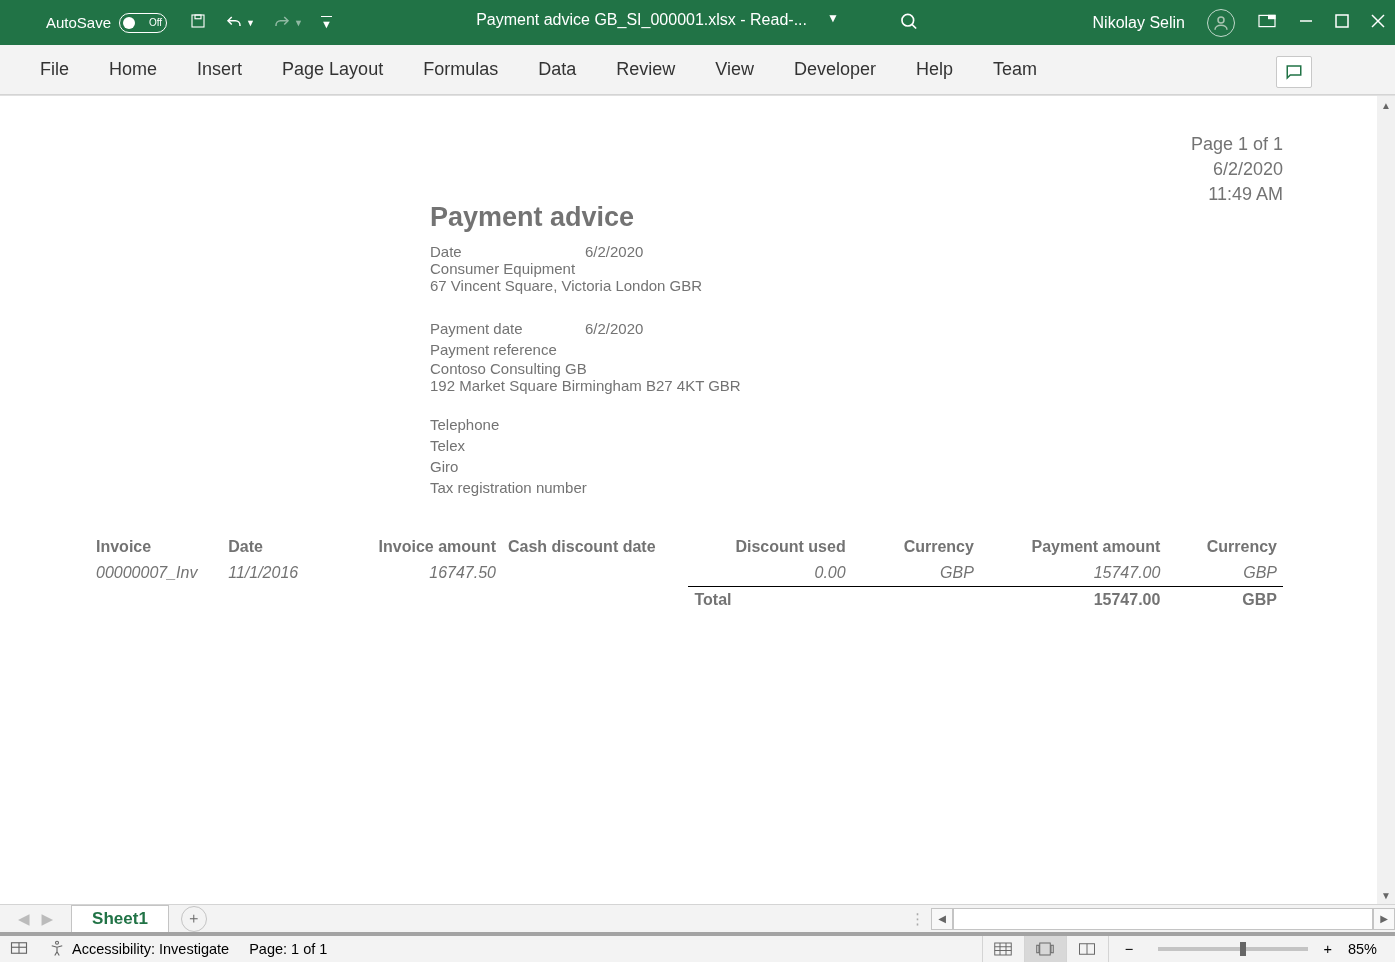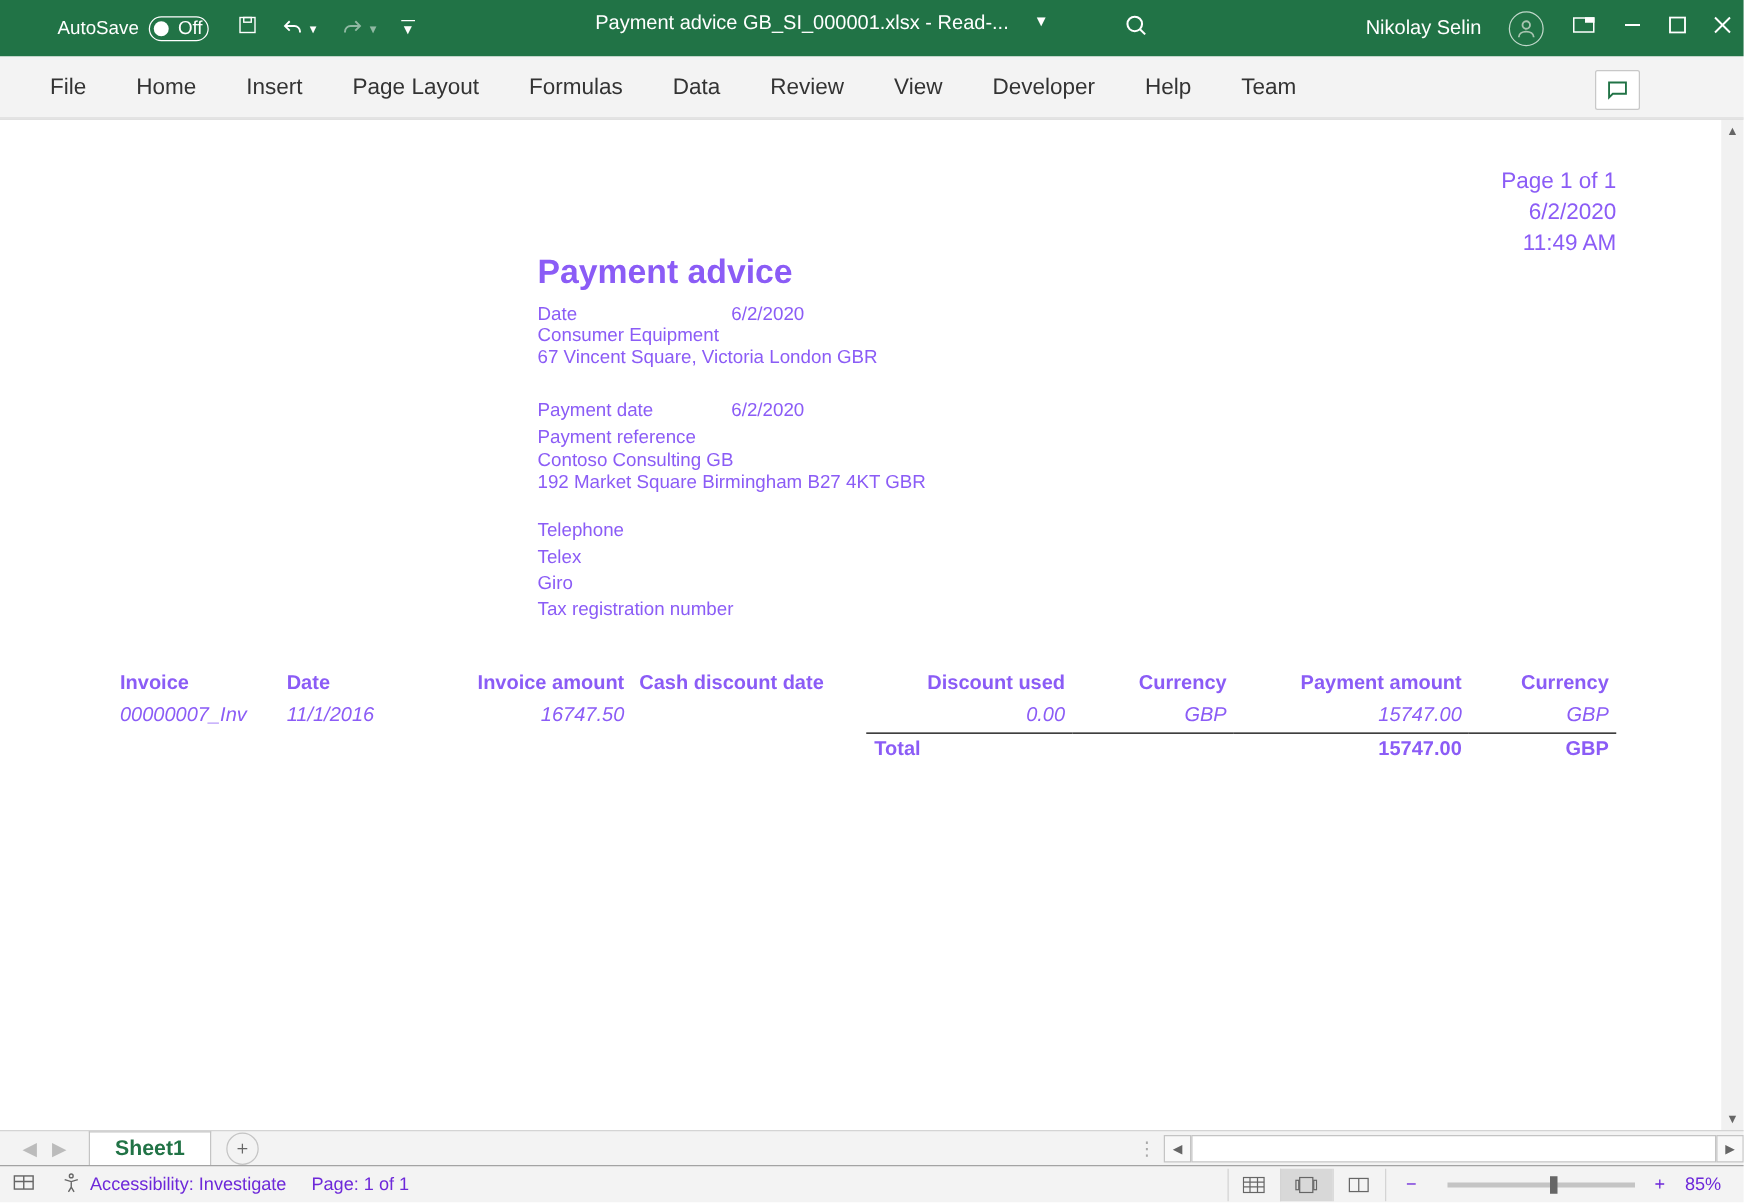--- a/index.html
+++ b/index.html
@@ -1,21 +1,21 @@
 <!DOCTYPE html>
 <html><head>
 <meta charset="utf-8">
 <style>
 * { margin:0; padding:0; box-sizing:border-box; font-family:"Segoe UI",Arial,sans-serif; }
 body { width:1395px; height:962px; background:#fff; display:flex; flex-direction:column; overflow:hidden; position:relative; }
 
 
 .titlebar { height:45px; background:#217346; color:#fff; display:flex; align-items:center; padding:0 10px; position:relative; }
 .autosave { display:flex; align-items:center; font-size:15px; margin-left:36px; }
-.toggle { width:48px; height:20px; border:1.5px solid #fff; border-radius:10px; margin-left:8px; display:flex; align-items:center; padding:0 4px; font-size:15px; color:#fff; position:relative; }
+.toggle { width:48px; height:20px; border:1.5px solid #fff; border-radius:10px; margin-left:8px; display:flex; align-items:center; padding:0 4px; font-size:10px; color:#fff; position:relative; }
 .toggle::before { content:""; width:12px; height:12px; background:#fff; border-radius:50%; position:absolute; left:3px; }
 .toggle span { margin-left:auto; }
 .qat { display:flex; align-items:center; gap:18px; margin-left:22px; }
 .qat svg { width:18px; height:18px; }
 .titlecenter { position:absolute; left:50%; transform:translateX(-50%); display:flex; align-items:flex-start; gap:20px; font-size:16px; }
 .titlecenter .caret { font-size:12px; }
 .search-ico { margin-left:40px; }
 .titleright { margin-left:auto; display:flex; align-items:center; gap:22px; font-size:16px; }
 .avatar { width:28px; height:28px; border:1.5px solid #c0d8ca; border-radius:50%; display:flex; align-items:center; justify-content:center; }
 .winbtn svg { width:14px; height:14px; }
@@ -25,21 +25,21 @@
 .ribbon .tab { padding:0 20px; cursor:pointer; }
 .ribbon .rightgrp { margin-left:auto; display:flex; align-items:flex-start; gap:12px;flex-direction:column; }
 .share-btn { border:1px solid #c8c8c8; background:#fff; padding:4px 14px; display:flex; align-items:center; gap:6px; color:#217346; font-weight:600; font-size:17px; border-radius:2px; }
 .icon-btn { width:36px; height:32px; display:flex; align-items:center; justify-content:center; border:1px solid #c8c8c8; background:#fff; border-radius:2px; }
 
 
 .docwrap { flex:1; background:#fff; position:relative; overflow:hidden; border-top:1px solid #e0e0e0; }
 .vscroll { position:absolute; right:0; top:0; bottom:0; width:18px; background:#f1f1f1; }
 .vscroll .arrow { height:18px; display:flex; align-items:center; justify-content:center; color:#666; font-size:10px; }
 .vscroll .track { position:absolute; top:18px; bottom:18px; left:0; right:0; }
-.page { position:absolute; left:10px; right:22px; top:6px; height:740px; background:#fff; padding:30px 80px 30px 80px; font-size:15px; color:#8b5cf6; }
+.page { position:absolute; left:10px; right:32px; top:6px; height:740px; background:#fff; padding:30px 80px 30px 80px; font-size:15px; color:#737373; }
 .page .topright { position:absolute; right:80px; top:30px; text-align:right; font-size:18px; line-height:1.4; }
 .page .title { font-size:27px; font-weight:700; margin-left:340px; margin-top:70px; margin-bottom:10px; }
 .page .inforow { margin-left:340px; display:flex; }
 .page .inforow .lbl { width:155px; }
 .page .blk { margin-left:340px; }
 .page .blk2 { margin-left:340px; margin-top:22px; }
 .page table.lbls { border-collapse:collapse; margin-left:340px; }
 .page table.lbls td { padding:2px 0; vertical-align:top;margin-top:15px; }
 .page table.lbls td.lbl { width:155px; }
 
@@ -55,21 +55,21 @@
 .sheetbar { height:28px; background:#f3f3f3; border-top:1px solid #d4d4d4; display:flex; align-items:center; font-size:15px; }
 .navarrows { display:flex; gap:12px; padding:0 18px; color:#bbb; }
 .sheet-tab { background:#fff; border:1px solid #c4c4c4; border-bottom:none; padding:3px 20px; color:#217346; font-weight:600; font-size:17px; }
 .addsheet { width:26px; height:26px; border:1px solid #c4c4c4; border-radius:50%; display:flex; align-items:center; justify-content:center; margin-left:12px; color:#666; }
 .sheetsplit { margin-left:auto; color:#aaa; padding-right:6px; }
 .hscroll { display:flex; align-items:center; gap:0; }
 .hscroll .btn { width:22px; height:22px; border:1px solid #c4c4c4; background:#f8f8f8; display:flex; align-items:center; justify-content:center; font-size:10px; color:#666; }
 .hscroll .track { width:420px; height:22px; border:1px solid #c4c4c4; background:#fff; }
 
 
-.statusbar { height:30px; background:#f3f3f3; border-top:1px solid #a3a3a3; display:flex; align-items:center; font-size:14.5px; color:#6d28d9; padding:0 10px; }
+.statusbar { height:30px; background:#f3f3f3; border-top:4px solid #a3a3a3; display:flex; align-items:center; font-size:14.5px; color:#000000; padding:0 10px; }
 .statusbar .left { display:flex; align-items:center; gap:20px; }
 .statusbar .right { margin-left:auto; display:flex; align-items:center; gap:0; }
 .viewbtn { width:42px; height:26px; display:flex; align-items:center; justify-content:center; border-left:1px solid #d4d4d4; }
 .viewbtn.active { background:#d8d8d8; }
 .zoom-slider { width:150px; height:4px; background:#c4c4c4; position:relative; margin:0 8px; }
 .zoom-slider .thumb { position:absolute; left:55%; top:-5px; width:6px; height:14px; background:#666; }
 </style>
 </head>
 <body>
 

